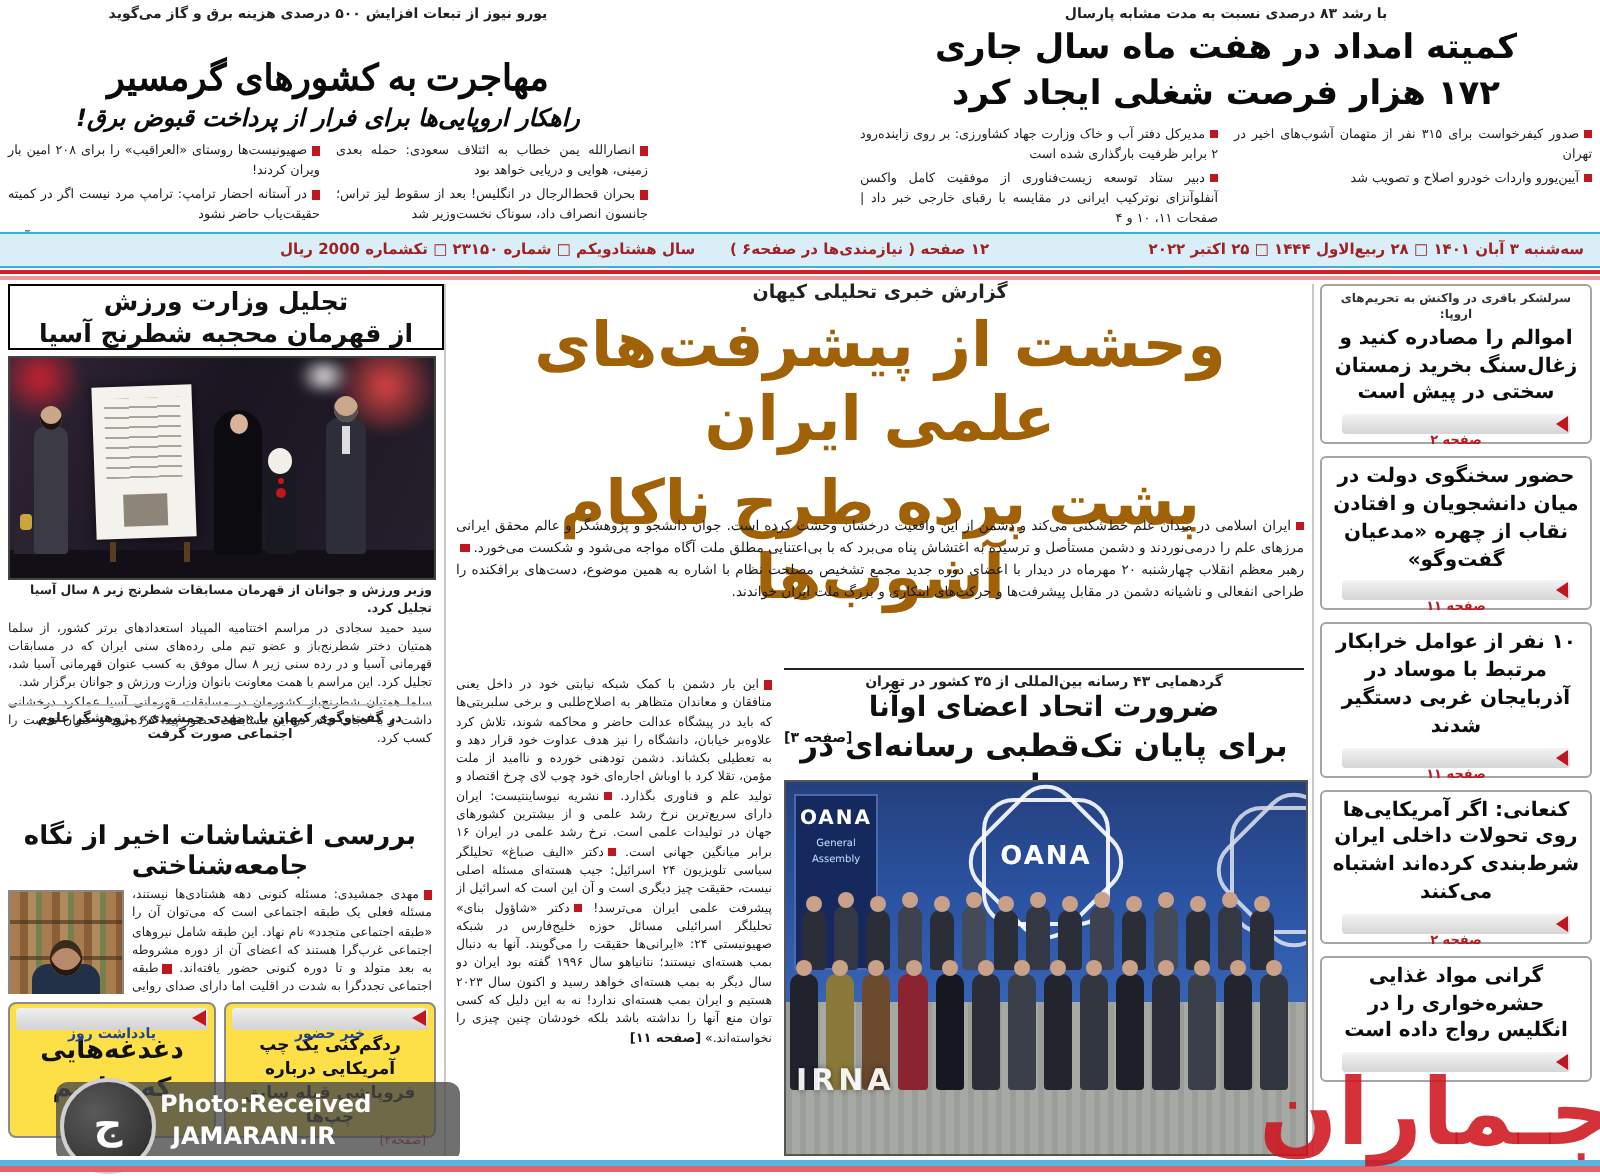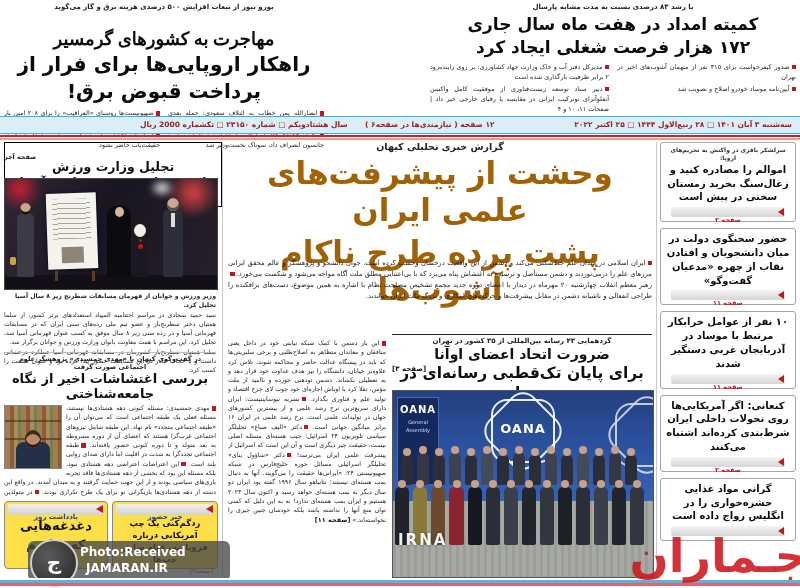--- a/index.html
+++ b/index.html
@@ -21,24 +21,24 @@
   .logo-text{font-size:66px;font-weight:900;line-height:.95;transform:scaleX(1.04);letter-spacing:-2px;}
   .datebar{left:0;top:116px;width:800px;height:16px;background:#d9eef6;
            border-top:1.5px solid #3bb0da;border-bottom:1.5px solid #3bb0da;}
   .datebar span{position:absolute;top:2.5px;font-size:7.5px;font-weight:bold;color:#a02024;white-space:nowrap;}
   .redrule{left:0;top:135px;width:800px;height:5px;
            background:linear-gradient(180deg,#cf2027 0 40%,#fff 40% 62%,#e89b9e 62% 100%);}
   
   .vdiv{width:1px;background:#c9c9c9;}
   .hdiv{height:1px;background:#bdbdbd;}
   
-  .sportbox{border:1.2px solid #000;padding:16px 2px;}
+  .sportbox{border:1.2px solid #000;padding:0 2px;}
   .sportbox div{font-size:12.5px;font-weight:900;line-height:1.25;}
   .cap{font-size:6.2px;line-height:1.5;color:#222;}
-  .soc-h{font-size:13px;font-weight:900;}
+  .soc-h{font-size:13px;font-weight:900;margin-top:40px;}
   .soc-body{font-size:6.2px;line-height:1.5;color:#222;}
   .ptag{font-weight:bold;font-size:6.5px;}
   
   .nbox{border:1px solid #8a8a8a;border-radius:4px;background:#fde047;overflow:visible;}
   .lab{position:relative;height:11px;background:linear-gradient(180deg,#f0f0f0,#d2d2d2);
        border-radius:2px;margin:2px 3px;text-align:center;}
   .lab span{font-size:7px;font-weight:bold;color:#23418e;line-height:11px;}
   .lab i{position:absolute;right:1px;top:1px;width:0;height:0;
          border-top:4.5px solid transparent;border-bottom:4.5px solid transparent;border-right:7px solid #c0161d;}
   
@@ -102,21 +102,21 @@
   .bot3{left:0;top:583px;width:800px;height:3px;background:#e2636a;}
 </style>
 </head>
 <body>
 
 <div class="page">
 
   <div class="abs" style="left:4px;top:3px;width:320px;height:112px;">
     <div class="kick c">یورو نیوز از تبعات افزایش ۵۰۰ درصدی هزینه برق و گاز می‌گوید</div>
     <div class="h-top c" style="font-size:18px;margin-top:16px;font-family:Liberation Serif, serif;">مهاجرت به کشورهای گرمسیر</div>
-    <div class="h-top c red" style="font-size:20px;">راهکار اروپایی‌ها برای فرار از پرداخت قبوض برق!</div>
+    <div class="h-top c red" style="font-size:12px;font-style:italic;">راهکار اروپایی‌ها برای فرار از پرداخت قبوض برق!</div>
     <div class="cols2" style="margin-top:4px;">
       <div>
         <div class="bl"><span class="sq"></span><span>انصارالله یمن خطاب به ائتلاف سعودی: حمله بعدی زمینی، هوایی و دریایی خواهد بود</span></div>
         <div class="bl"><span class="sq"></span><span>بحران قحط‌الرجال در انگلیس! بعد از سقوط لیز تراس؛ جانسون انصراف داد، سوناک نخست‌وزیر شد</span></div>
       </div>
       <div>
         <div class="bl"><span class="sq"></span><span>صهیونیست‌ها روستای «العراقیب» را برای ۲۰۸ امین بار ویران کردند!</span></div>
         <div class="bl"><span class="sq"></span><span>در آستانه احضار ترامپ: ترامپ مرد نیست اگر در کمیته حقیقت‌یاب حاضر نشود</span></div>
         <div class="bl red b" style="text-align:left;">صفحه آخر</div>
       </div>
@@ -124,21 +124,21 @@
   </div>
 
 
   <div class="abs" style="left:430px;top:3px;width:366px;height:112px;">
     <div class="kick c">با رشد ۸۳ درصدی نسبت به مدت مشابه پارسال</div>
     <div class="h-top c" style="font-size:17px;margin-top:2px;">کمیته امداد در هفت ماه سال جاری</div>
     <div class="h-top c" style="font-size:17px;">۱۷۲ هزار فرصت شغلی ایجاد کرد</div>
     <div class="cols2" style="margin-top:4px;">
       <div>
         <div class="bl"><span class="sq"></span><span>صدور کیفرخواست برای ۳۱۵ نفر از متهمان آشوب‌های اخیر در تهران</span></div>
-        <div class="bl"><span class="sq"></span><span>آیین‌نامه موساد خودرو اصلاح و تصویب شد</span></div>
+        <div class="bl"><span class="sq"></span><span>آیین‌یورو واردات خودرو اصلاح و تصویب شد</span></div>
       </div>
       <div>
         <div class="bl"><span class="sq"></span><span>مدیرکل دفتر آب و خاک وزارت جهاد کشاورزی: بر روی زاینده‌رود ۲ برابر ظرفیت بارگذاری شده است</span></div>
         <div class="bl"><span class="sq"></span><span>دبیر ستاد توسعه زیست‌فناوری از موفقیت کامل واکسن آنفلوآنزای نوترکیب ایرانی در مقایسه با رقبای خارجی خبر داد | صفحات ۱۱، ۱۰ و ۴</span></div>
       </div>
     </div>
   </div>
 
   <div class="abs datebar">
     <span style="right:8px;">سه‌شنبه ۳ آبان ۱۴۰۱ □ ۲۸ ربیع‌الاول ۱۴۴۴ □ ۲۵ اکتبر ۲۰۲۲</span>

